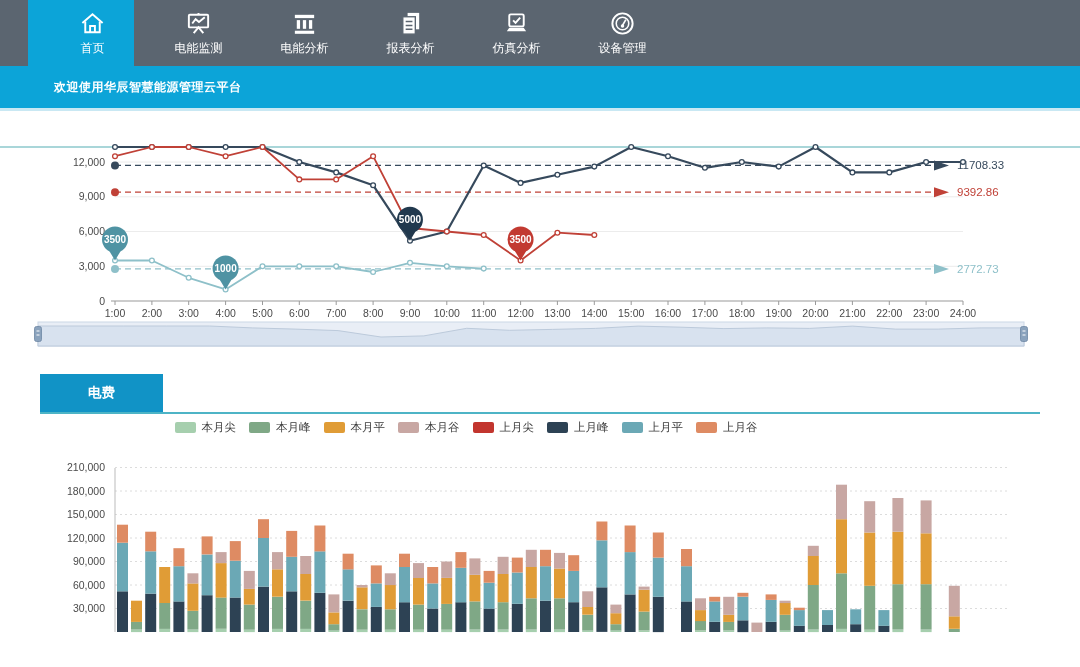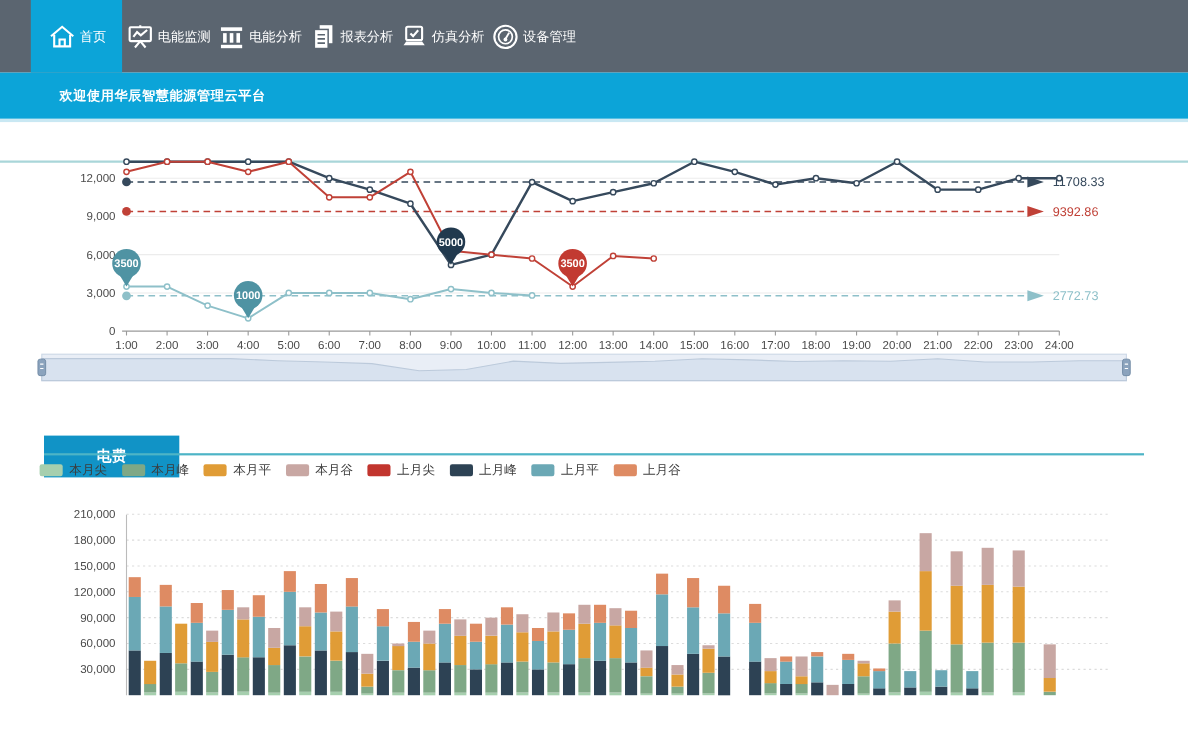--- a/index.html
+++ b/index.html
@@ -1,42 +1,42 @@
 <!DOCTYPE html>
 <html><head>
 <meta charset="utf-8">
 <style>
   html,body{margin:0;padding:0;background:#fff;}
   .page{position:relative;width:1080px;height:667px;overflow:hidden;background:#fff;
         font-family:"Liberation Sans","DejaVu Sans",sans-serif;}
   
   .topnav{position:absolute;left:0;top:0;width:1080px;height:66px;background:#5b6570;
           display:flex;align-items:stretch;padding-left:28px;box-sizing:border-box;}
-  .nav-item{width:83px;display:flex;flex-direction:row;align-items:center;justify-content:center;
-            gap:3px;cursor:pointer;color:#fff;}
+  .nav-item{width:83px;display:flex;flex-direction:column;align-items:center;justify-content:center;
+            gap:3px;cursor:pointer;color:#fff;padding-left:23px;}
   .nav-item.active{background:#0ca4d8;}
   .nav-icon{width:27px;height:27px;display:block;}
   .nav-label{font-size:12px;color:#fff;white-space:nowrap;}
   
   .welcome-bar{position:absolute;left:0;top:66px;width:1080px;height:42px;background:#0ca4d8;
                display:flex;align-items:center;}
   .welcome-text{color:#fff;font-size:12px;margin-left:54px;letter-spacing:.5px;font-weight:bold;}
   .welcome-divider{position:absolute;left:0;top:108px;width:1080px;height:3px;background:#c9e8f3;}
   
   #line-chart{position:absolute;left:0;top:118px;width:1080px;height:240px;}
   #bar-chart{position:absolute;left:0;top:445px;width:1080px;height:222px;}
   
-  .tab{position:absolute;top:396px;height:38px;width:123px;display:flex;align-items:center;
+  .tab{position:absolute;top:374px;height:38px;width:123px;display:flex;align-items:center;
        justify-content:center;font-size:13.5px;font-weight:bold;cursor:pointer;}
   .tab.active{background:#1193c6;color:#fff;}
   .tab.inactive{background:transparent;color:#1a9fd0;}
   .tab-underline{position:absolute;top:412px;left:40px;width:1000px;height:2px;background:#4db4c6;}
   
   .legend{position:absolute;top:419px;left:0;width:932px;height:17px;display:flex;
-          align-items:center;gap:13px;padding-left:36px;}
+          justify-content:center;align-items:center;gap:13px;}
   .legend-item{display:flex;align-items:center;gap:6px;cursor:pointer;}
   .legend-swatch{width:21px;height:11px;border-radius:2px;display:inline-block;}
   .legend-label{font-size:11.5px;color:#3c3c3c;}
   text{font-family:"Liberation Sans","DejaVu Sans",sans-serif;}
 </style>
 </head>
 <body>
 
 <div class="page">
 

